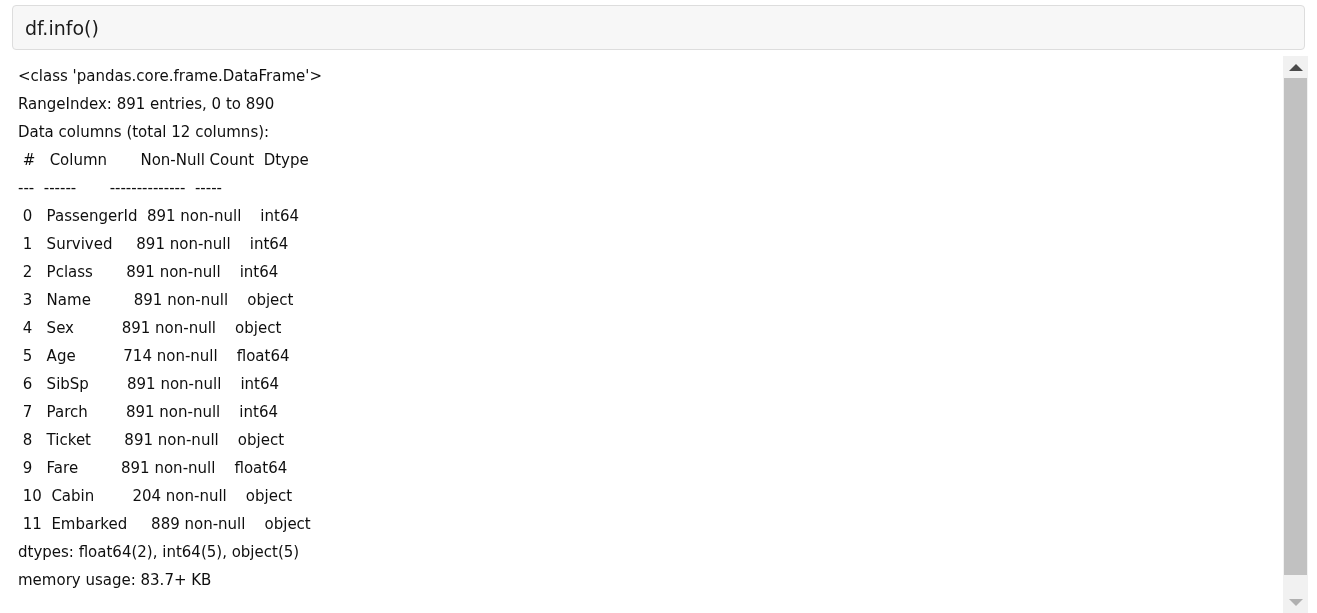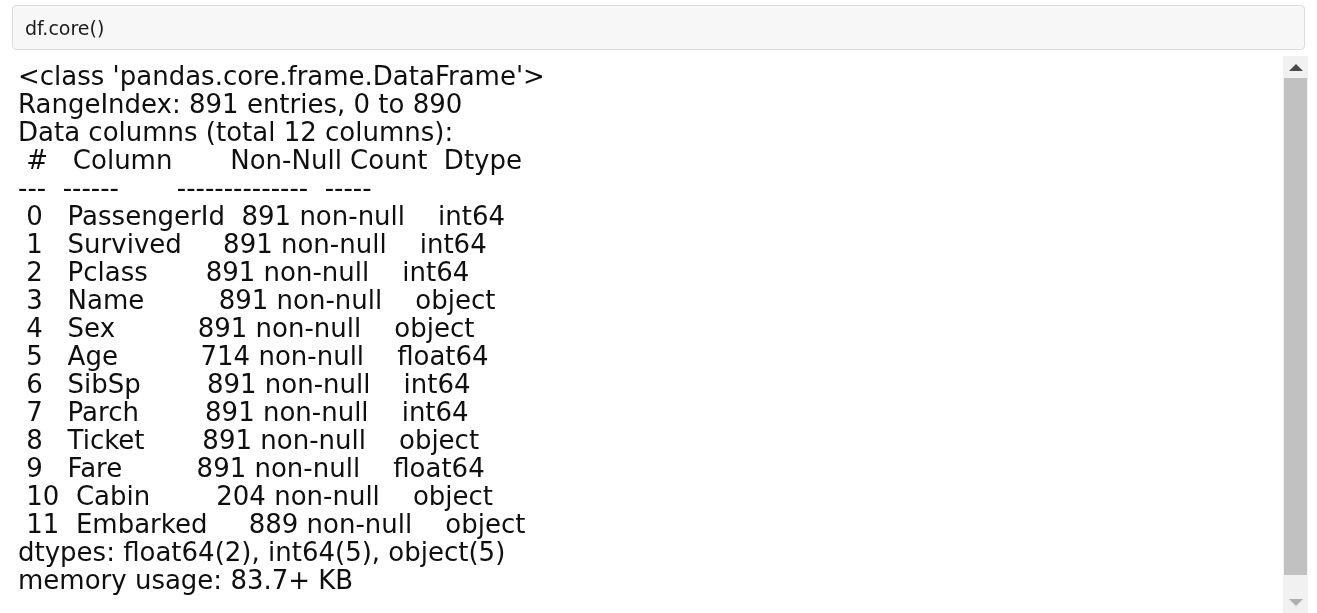--- a/index.html
+++ b/index.html
@@ -49,21 +49,21 @@
     height: 557px;
     background: #ffffff;
     overflow: hidden;
   }
   .output-text {
     position: absolute;
     left: 18px;
     top: 6px;
     margin: 0;
     font-family: "DejaVu Sans", sans-serif;
-    font-size: 26px;
+    font-size: 15px;
     line-height: 28px;
     color: #0f0f0f;
     white-space: pre;
     letter-spacing: 0px;
   }
 
   
   .scrollbar {
     position: absolute;
     left: 1283px;
@@ -107,21 +107,21 @@
     top: 0px;
     width: 23px;
     height: 497px;
     background: #c1c1c1;
   }
 </style>
 </head>
 <body>
 
 <div class="cell-input-wrap">
-  <div class="cell-input-text" title="Enter code">df.core()</div>
+  <div class="cell-input-text" title="Enter code">df.info()</div>
 </div>
 
 <div class="cell-output">
   <pre class="output-text">&lt;class 'pandas.core.frame.DataFrame'&gt;
 RangeIndex: 891 entries, 0 to 890
 Data columns (total 12 columns):
  #   Column       Non-Null Count  Dtype  
 ---  ------       --------------  -----  
  0   PassengerId  891 non-null    int64  
  1   Survived     891 non-null    int64  

